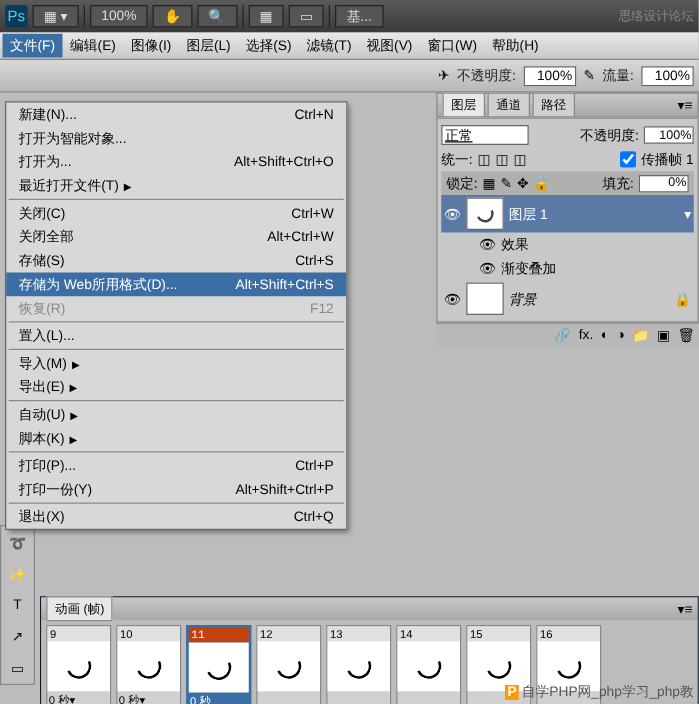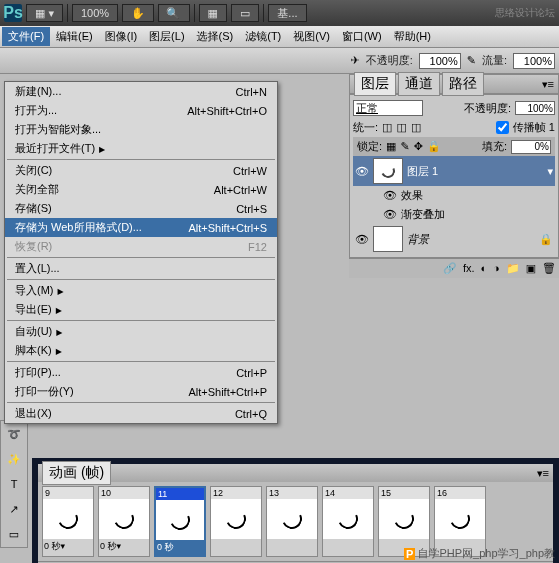--- a/index.html
+++ b/index.html
@@ -1,56 +1,56 @@
 <!DOCTYPE html>
 <html><head>
 <meta charset="utf-8">
 <style>
 * { box-sizing: border-box; margin: 0; padding: 0; font-family: "SimSun", "宋体", sans-serif; font-size: 11px; }
 body { background: #bcbcbc; width: 559px; height: 563px; overflow: hidden; user-select: none; }
 .topbar { background: linear-gradient(#5a5a5a,#3a3a3a); height: 26px; display: flex; align-items: center; padding: 0 4px; gap: 4px; }
-.ps-logo { width:18px; height:18px; background:#0a3b5c; color:#6cc; font-weight:bold; display:flex; align-items:center; justify-content:center; border-radius:2px; font-size:16px; }
+.ps-logo { width:18px; height:18px; background:#0a3b5c; color:#6cc; font-weight:normal; display:flex; align-items:center; justify-content:center; border-radius:2px; font-size:12px; }
 .top-btn { background:#555; border:1px solid #222; color:#ddd; padding:2px 8px; height:18px; display:flex; align-items:center; }
 .top-sep { width:1px; height:18px; background:#222; }
 .menubar { background: linear-gradient(#e8e8e8,#c8c8c8); height: 22px; display: flex; align-items: center; padding: 0 2px; border-bottom:1px solid #888; }
 .menu-item { padding: 2px 6px; cursor: default; }
 .menu-item.active { background:#3a6ea5; color:#fff; }
 .optbar { background: linear-gradient(#d8d8d8,#b8b8b8); height: 26px; display:flex; align-items:center; padding:0 4px; gap:6px; border-bottom:1px solid #888; }
 .opt-label { color:#222; }
 .opt-input { width:42px; height:16px; border:1px solid #666; background:#fff; text-align:right; padding-right:2px; }
 .dropdown-menu { position:absolute; top:48px; left:4px; width:274px; background:#d8d8d8; border:1px solid #666; box-shadow:2px 2px 4px rgba(0,0,0,.4); z-index:50;margin-top:33px; }
 .dd-row { display:flex; justify-content:space-between; padding:2px 10px; height:19px; align-items:center; }
 .dd-row.sel { background:#3a6ea5; color:#fff;gap:24px; }
 .dd-row.dis { color:#888; }
 .dd-sep { height:1px; background:#888; margin:1px 2px; }
 .sub-ind::after { content:"▶"; font-size:8px; margin-left:4px; }
 .right-panels { position:absolute; right:0; top:74px; width:210px; }
 .p-hdr { background: linear-gradient(#c8c8c8,#a8a8a8); height:20px; display:flex; align-items:center; border:1px solid #888; padding:0 4px; gap:2px;}
-.tab { padding:2px 6px; background:#d0d0d0; border:1px solid #888; font-size:14px; }
+.tab { padding:2px 6px; background:#d0d0d0; border:1px solid #888; font-size:10px; }
 .tab.act { background:#e8e8e8; }
 .p-body { background:#c8c8c8; border:1px solid #888; padding:3px; }
 .p-row { display:flex; align-items:center; gap:4px; padding:2px 0; }
 .select-box { border:1px solid #666; background:#fff; height:16px; width:70px; padding:0 2px;text-decoration:underline; }
 .small-input { width:40px; height:14px; border:1px solid #666; background:#fff; text-align:right; padding-right:1px; font-size:10px;}
 .lock-row { background:#b0b0b0; padding:2px 4px; display:flex; align-items:center; gap:4px; font-size:10px; }
 .layer-row { display:flex; align-items:center; gap:4px; padding:2px; }
 .layer-row.sel { background:#5a7aa5; color:#fff; }
 .eye { width:14px; text-align:center; }
 .thumb { width:30px; height:26px; background:#fff; border:1px solid #666; display:flex; align-items:center; justify-content:center; }
 .eff-row { padding:2px 2px 2px 30px; font-size:10px; display:flex; align-items:center; gap:4px;}
 .bot-icons { display:flex; justify-content:flex-end; gap:6px; padding:3px; background:#b8b8b8; border-top:1px solid #888; font-size:10px;}
 .toolbox { position:absolute; left:0; top:420px; width:28px; background:#c0c0c0; border:1px solid #888; }
 .tool { width:24px; height:24px; display:flex; align-items:center; justify-content:center; margin:1px; border:1px solid transparent; }
-.anim-panel { position:absolute; left:32px; bottom:0; right:0; height:105px; background:#c0c0c0; border:6px solid #0f172a; }
+.anim-panel { position:absolute; left:32px; bottom:0; right:0; height:86px; background:#c0c0c0; border:1px solid #0f172a; }
 .anim-hdr { background:linear-gradient(#c8c8c8,#a8a8a8); height:18px; display:flex; align-items:center; padding:0 4px; }
 .frames { display:flex; gap:4px; padding:4px; background:#bcbcbc; overflow:hidden; }
 .frame { width:52px; background:#d0d0d0; border:1px solid #888; }
 .frame.sel { border:2px solid #3a6ea5; background:#3a6ea5; }
 .frame-num { font-size:9px; padding:1px 2px; background:#e0e0e0; }
-.frame.sel .frame-num { background:#1d4ed8; color:#fff;}
+.frame.sel .frame-num { background:#c2410c; color:#fff;font-family:Liberation Mono, monospace;}
 .frame-img { height:40px; background:#fff; display:flex; align-items:center; justify-content:center; }
 .frame-time { font-size:9px; text-align:left; padding:1px; }
 .frame.sel .frame-time { color:#fff; }
 .anim-ctrl { display:flex; align-items:center; gap:4px; padding:2px 4px; background:#b8b8b8; font-size:10px; border-top:1px solid #888;}
 .ctrl-btn { width:16px; height:14px; display:flex; align-items:center; justify-content:center; color:#333;}
 .watermark { position:absolute; bottom:2px; right:4px; font-size:10px; color:#555; display:flex; align-items:center; gap:2px;}
 .wm-badge { background:#f90; color:#fff; padding:0 2px; font-weight:bold;}
 .swirl { width:20px; height:20px; border:2px solid #000; border-top-color:transparent; border-left-color:transparent; border-radius:50%; transform:rotate(20deg);}
 </style>
 </head>
@@ -93,26 +93,26 @@
   <span class="opt-label">流量:</span>
   <input class="opt-input" value="100%" style="">
 </div>
 
 <div class="dropdown-menu" id="file-menu">
     <div class="dd-row">
       <span>新建(N)...</span>
       <span>Ctrl+N</span>
     </div>
     <div class="dd-row">
+      <span>打开为智能对象...</span>
+      <span></span>
+    </div>
+    <div class="dd-row">
       <span>打开为...</span>
       <span>Alt+Shift+Ctrl+O</span>
-    </div>
-    <div class="dd-row">
-      <span>打开为智能对象...</span>
-      <span></span>
     </div>
     <div class="dd-row">
       <span class="sub-ind">最近打开文件(T)</span>
       <span></span>
     </div>
     <div class="dd-sep"></div>
     <div class="dd-row">
       <span>关闭(C)</span>
       <span>Ctrl+W</span>
     </div>

